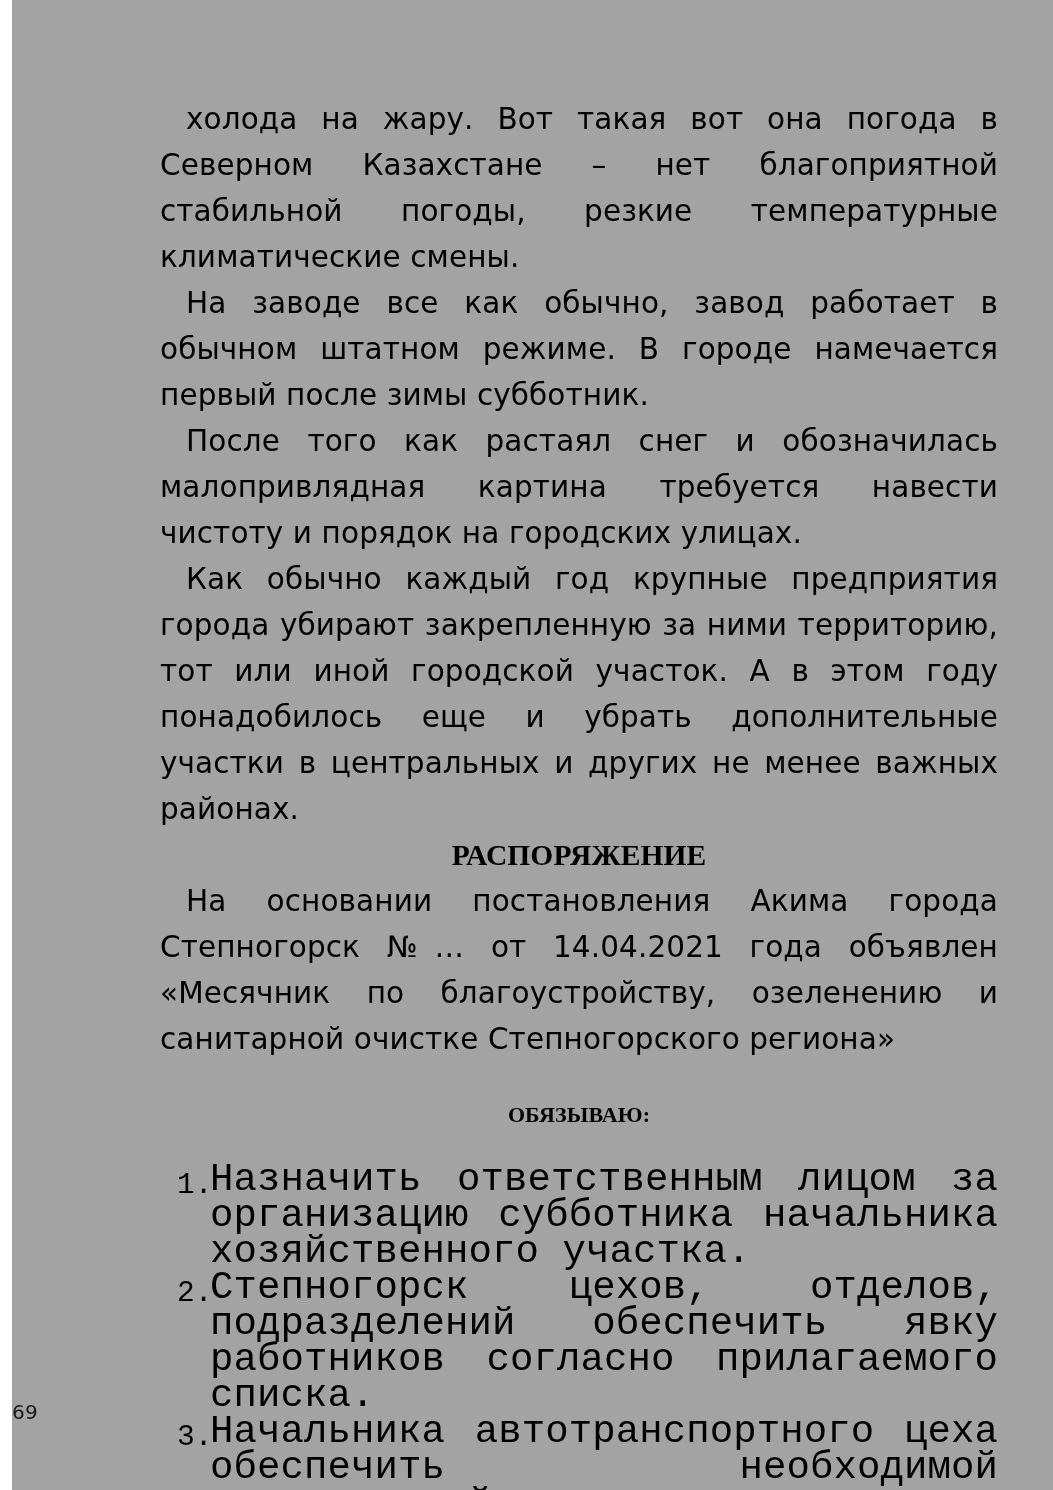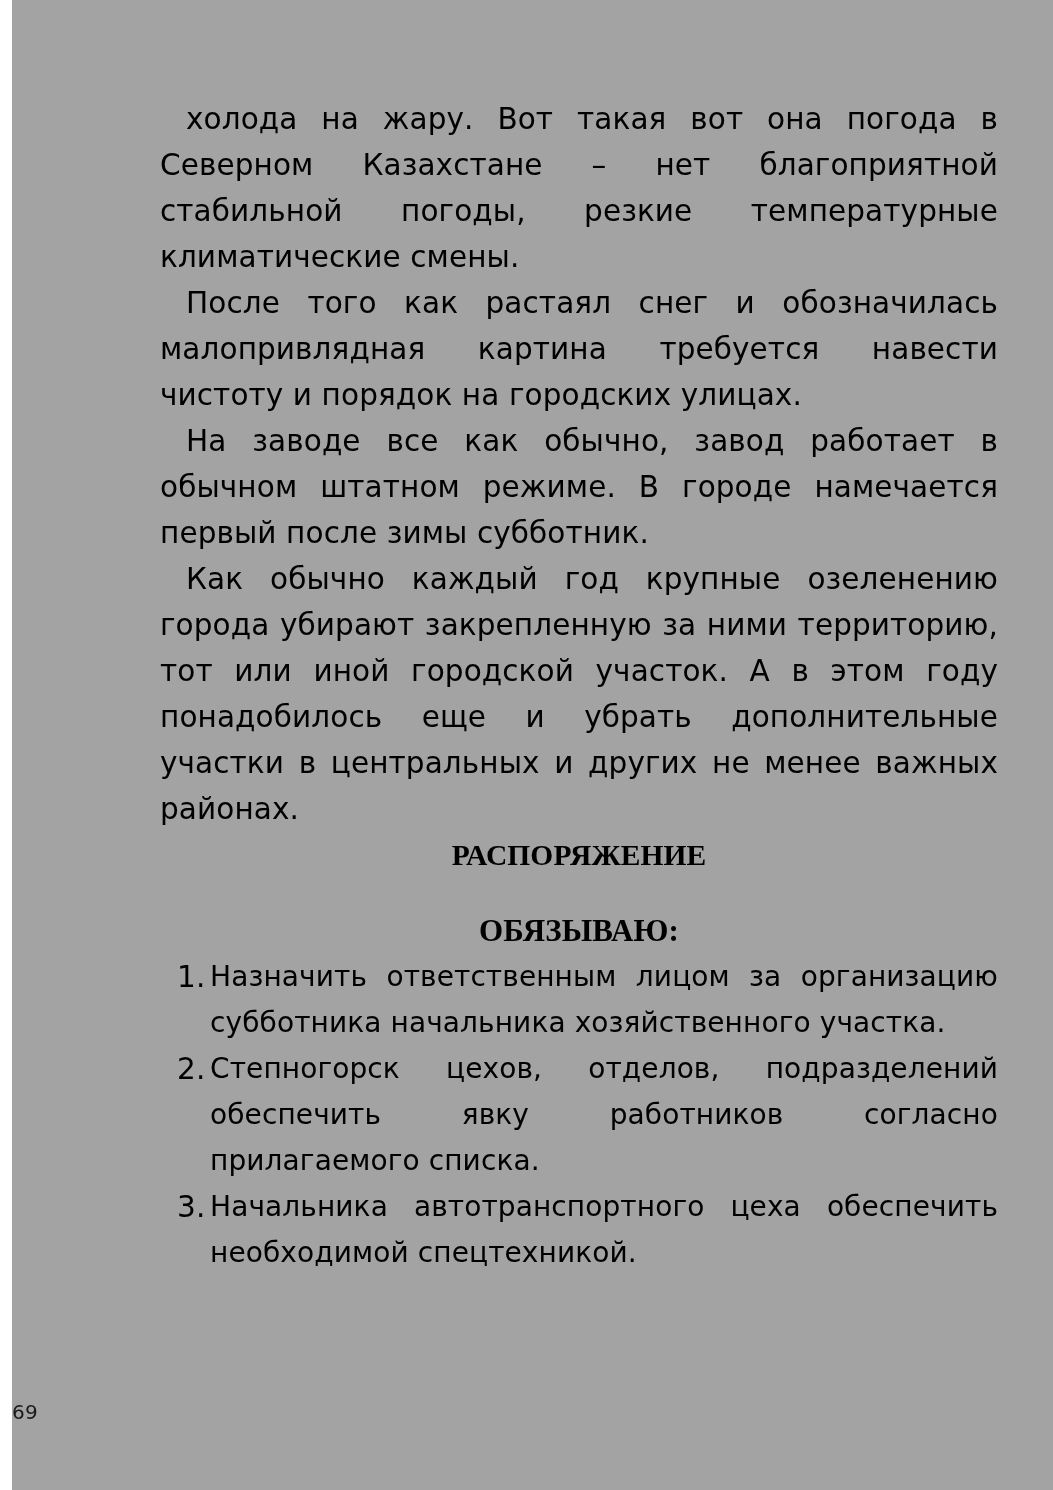--- a/index.html
+++ b/index.html
@@ -50,38 +50,40 @@
     letter-spacing: 0.1px;
     font-family: Liberation Serif, serif;
   }
   h1.doc-heading {
     font-size: 29.5px;
   }
   h2.doc-subheading {
     font-size: 29.5px;
   }
   h2.obligate-heading {
-    font-size: 31px;
+    font-size: 22px;
     margin-top: 30px;
+    margin-bottom: 24px;
   }
   ol.duties {
     margin: 0;
     padding: 0;
     list-style: none;
     counter-reset: duty;
   }
   ol.duties > li {
     counter-increment: duty;
     position: relative;
     padding-left: 50px;
-    font-size: 28px;
-    line-height: 46px;
+    font-size: 39px;
+    line-height: 36px;
     text-align: justify;
     text-justify: inter-word;
     letter-spacing: 0.1px;
+    font-family: Liberation Mono, monospace;
   }
   ol.duties > li::before {
     content: counter(duty) ".";
     position: absolute;
     left: 17px;
     top: 0;
     width: 34px;
     text-align: left;
     font-size: 29.5px;
     line-height: 46px;
@@ -100,29 +102,30 @@
 </style>
 </head>
 <body>
 
 <div class="page">
 
   <div class="content">
 
     <p class="body-par">холода на жару. Вот такая вот она погода в Северном Казахстане – нет благоприятной стабильной погоды, резкие температурные климатические смены.</p>
 
+    <p class="body-par">На заводе все как обычно, завод работает в обычном штатном режиме. В городе намечается первый после зимы субботник.</p>
+
     <p class="body-par">После того как растаял снег и обозначилась малопривлядная картина требуется навести чистоту и порядок на городских улицах.</p>
 
-    <p class="body-par">На заводе все как обычно, завод работает в обычном штатном режиме. В городе намечается первый после зимы субботник.</p>
-
-    <p class="body-par">Как обычно каждый год крупные озеленению города убирают закрепленную за ними территорию, тот или иной городской участок. А в этом году понадобилось еще и убрать дополнительные участки в центральных и других не менее важных районах.</p>
+    <p class="body-par">Как обычно каждый год крупные предприятия города убирают закрепленную за ними территорию, тот или иной городской участок. А в этом году понадобилось еще и убрать дополнительные участки в центральных и других не менее важных районах.</p>
 
     <h1 class="doc-heading">РАСПОРЯЖЕНИЕ</h1>
 
 
+    <p class="body-par">На основании постановления Акима города Степногорск №… от 14.04.2021 года объявлен «Месячник по благоустройству, озеленению и санитарной очистке Степногорского региона»</p>
 
     <h2 class="obligate-heading">ОБЯЗЫВАЮ:</h2>
 
     <ol class="duties">
       <li>Назначить ответственным лицом за организацию субботника начальника хозяйственного участка.</li>
       <li>Степногорск цехов, отделов, подразделений обеспечить явку работников согласно прилагаемого списка.</li>
       <li>Начальника автотранспортного цеха обеспечить необходимой спецтехникой.</li>
     </ol>
 
   </div>

